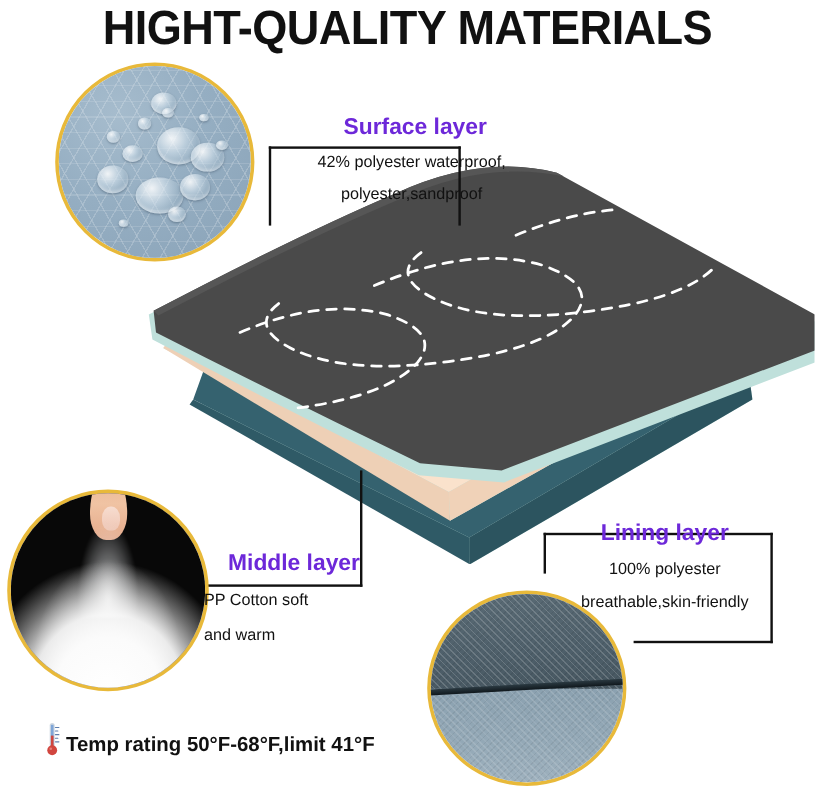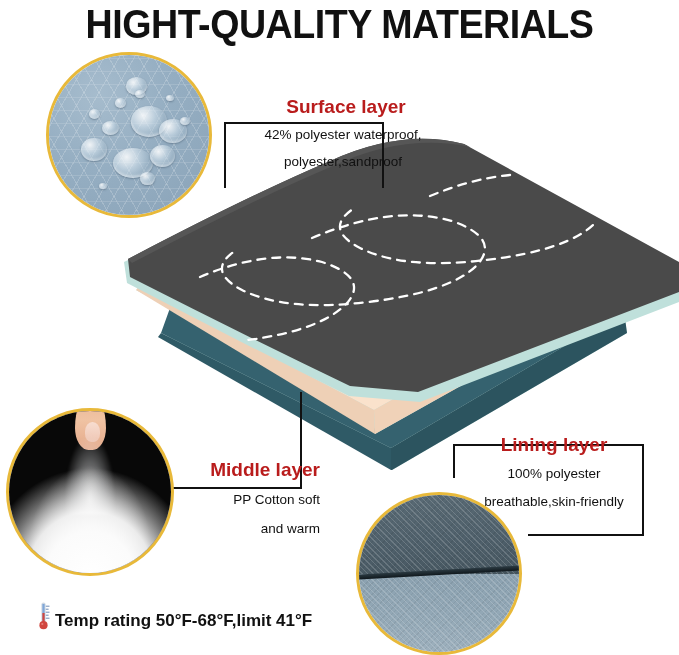--- a/index.html
+++ b/index.html
@@ -90,34 +90,34 @@
   }
   .lining-seam{
     position:absolute;left:-4%;top:48%;width:108%;height:5px;
     background:linear-gradient(180deg,#2b3a42,#10181d);
     transform:rotate(-3.2deg);
   }
 
   
   .callout{position:absolute;}
   .callout .head{
-    font-size:19px;font-weight:600;line-height:22px;color:#b91c1c;white-space:nowrap;
+    font-size:19px;font-weight:600;line-height:22px;color:#6d28d9;white-space:nowrap;
   }
   .callout .body{
     font-size:13.5px;line-height:21px;color:#111111;white-space:nowrap;
   }
   .rule{position:absolute;background:#111111;}
 
   #callout-surface{left:226px;top:96px;width:230px;}
   #callout-surface .head{text-align:center;padding-left:10px;}
   #callout-surface .body{text-align:center;padding-left:4px;padding-top:6px;}
 
   #callout-middle{left:170px;top:459px;width:150px;}
-  #callout-middle .head{text-align:right;}
-  #callout-middle .body{text-align:right;padding-top:8px;padding-left:25px;}
+  #callout-middle .head{text-align:center;}
+  #callout-middle .body{text-align:left;padding-top:8px;}
 
   #callout-lining{left:456px;top:422px;width:196px;margin-top:12px;}
   #callout-lining .head{text-align:center;}
   #callout-lining .body{text-align:center;padding-top:7px;}
 
   
   #temp-row{
     position:absolute;left:36px;top:601px;
     display:flex;align-items:flex-end;gap:4px;
   }

